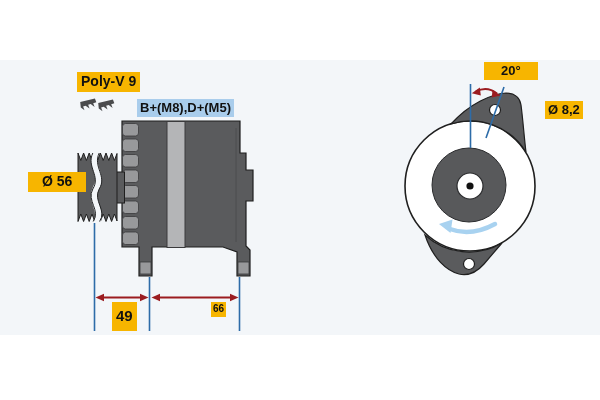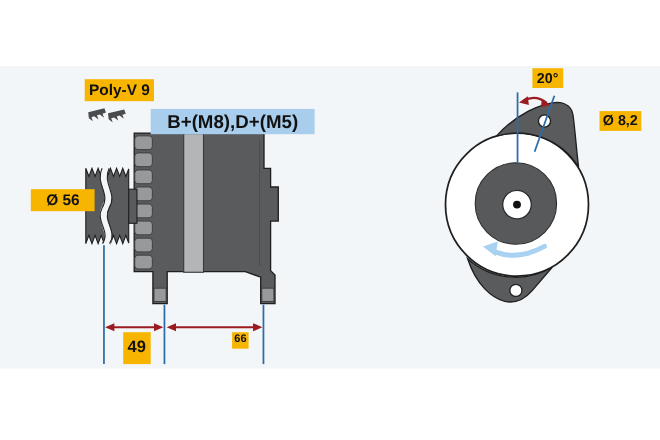--- a/index.html
+++ b/index.html
@@ -9,25 +9,25 @@
   }
   #band{position:absolute;left:0;top:60px;width:600px;height:275px;background:#f3f6f9;}
   svg{position:absolute;left:0;top:0;}
   .label{
     position:absolute;font-weight:bold;color:#111;
     white-space:nowrap;line-height:1.25;
   }
   .yellow{background:#f7b500;}
   .bluebg{background:#a9cdec;}
   .lbl-polyv  {left:77px; top:72px; font-size:14px;padding:1px 4px;}
-  .lbl-term   {left:137px;top:99px; font-size:17px;padding:1px 15px;}
+  .lbl-term   {left:137px;top:99px; font-size:13px;padding:1px 3px;}
   .lbl-d56    {left:28px; top:172px;font-size:14px;padding:1px 14px;}
   .lbl-49     {left:112px;top:302px;font-size:15px;padding:5px 4px;}
   .lbl-66     {left:211px;top:302px;font-size:10px;padding:1px 2px;}
-  .lbl-20     {left:484px;top:62px; font-size:13px;padding:1px 4px;}
+  .lbl-20     {left:484px;top:62px; font-size:13px;padding:1px 17px;}
   .lbl-d82    {left:512px;top:101px;font-size:13px;padding:1px 3px;margin-left:33px;}
   .lbl-d106   {left:445px;top:282px;font-size:14px;padding:1px 4px;}
 </style>
 </head>
 <body>
 
 <div id="stage">
   <div id="band"></div>
 
   <svg width="600" height="400" viewBox="0 0 600 400">

